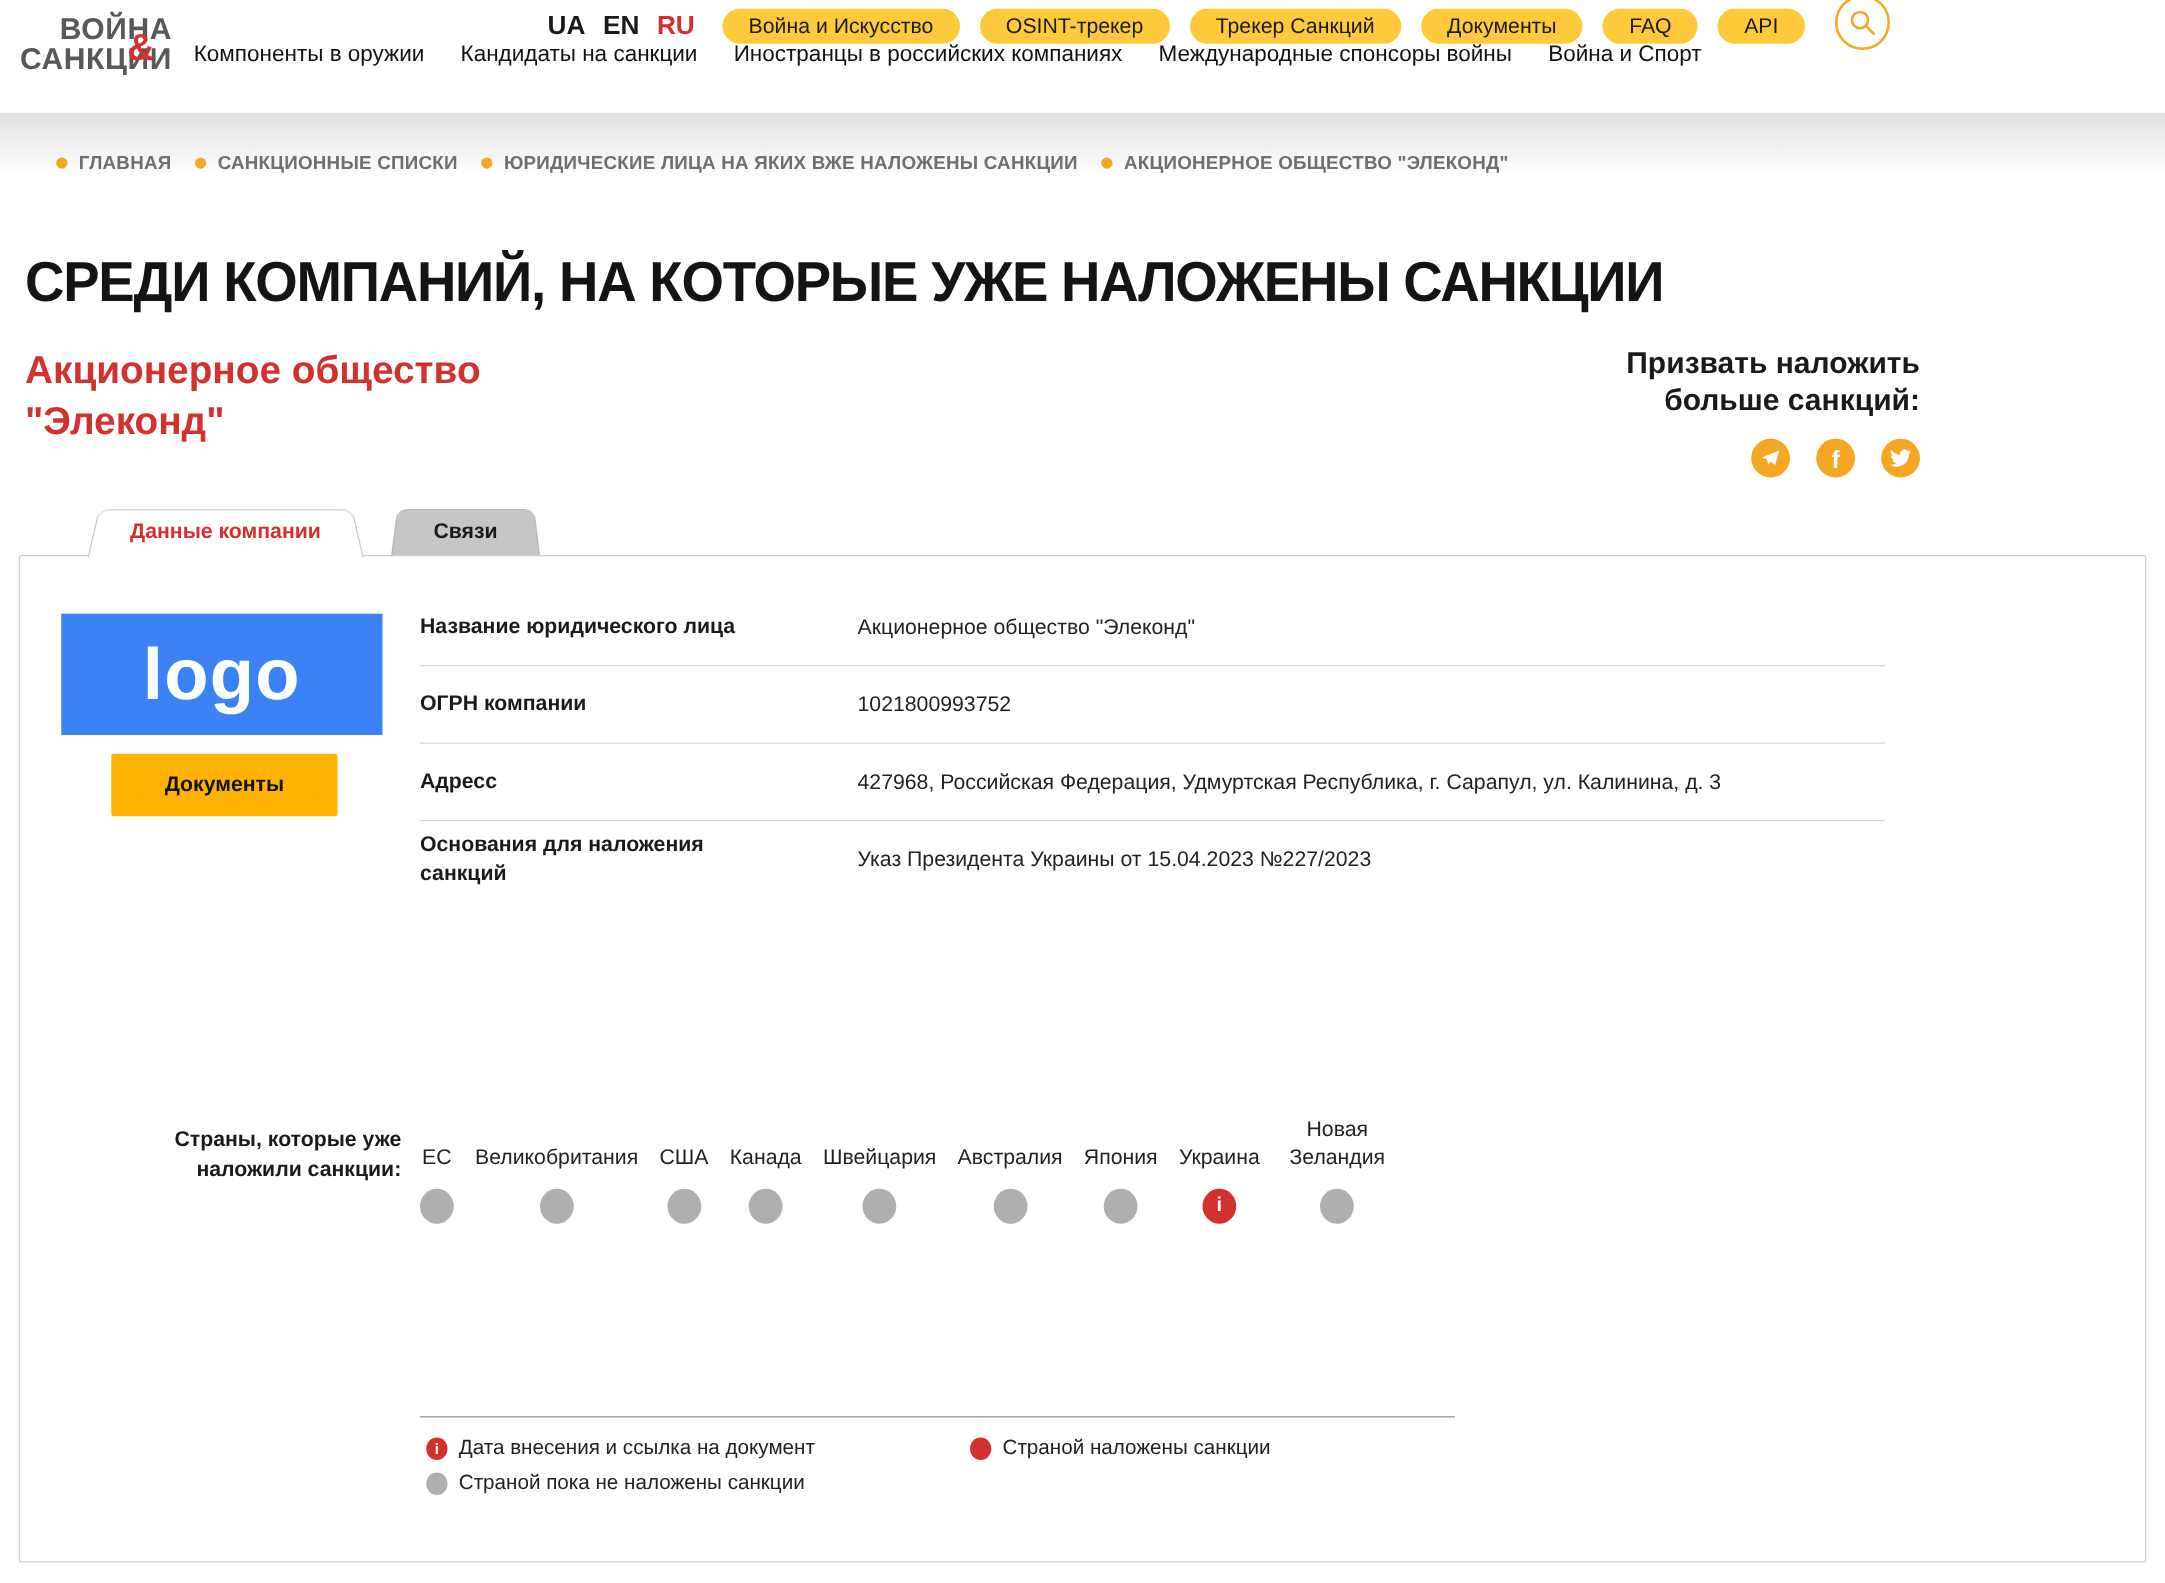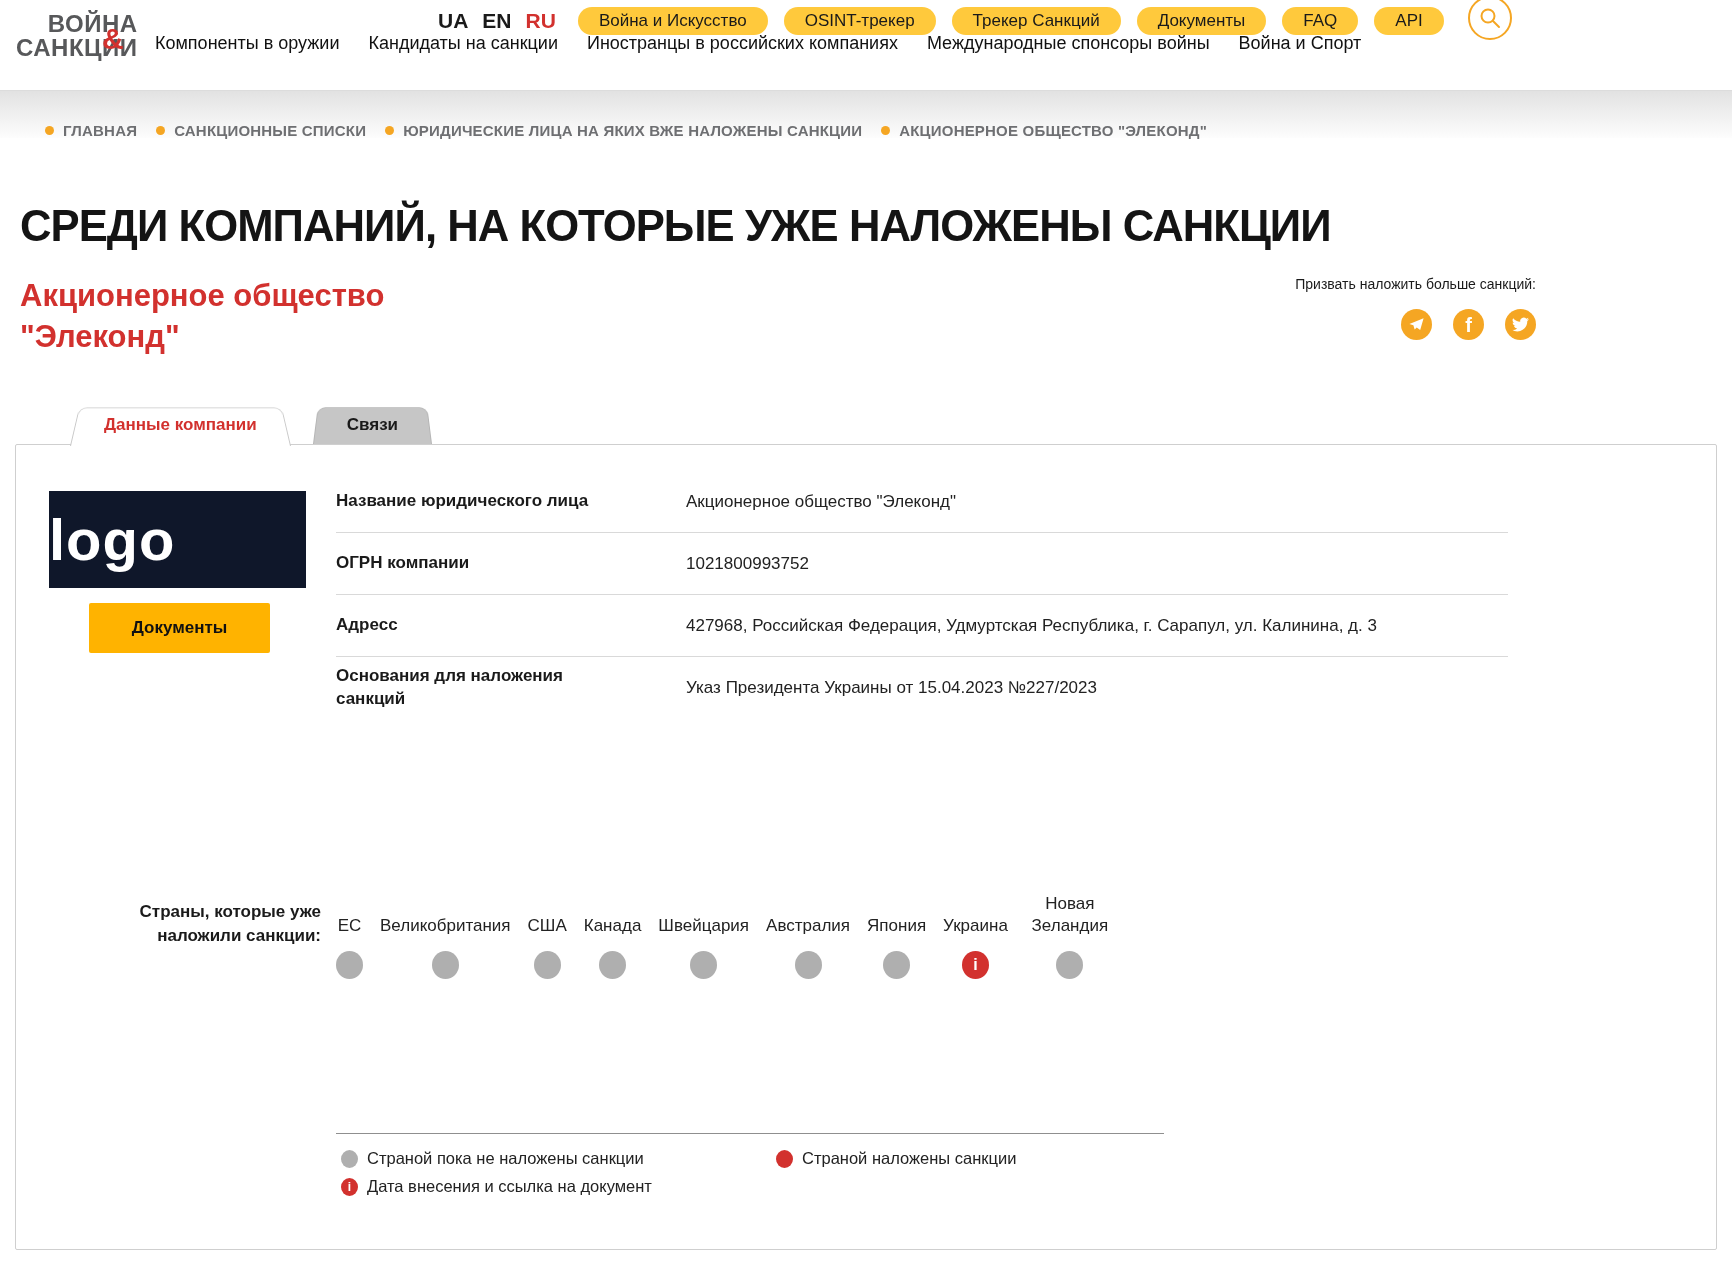--- a/index.html
+++ b/index.html
@@ -43,21 +43,21 @@
   .crumb .txt{font-size:15px;font-weight:bold;color:var(--muted-gray);letter-spacing:.2px;white-space:nowrap;}
 
   
   .page-title{position:absolute;left:20px;top:170px;font-size:45px;font-weight:bold;
     letter-spacing:-1px;transform:scaleX(.97);transform-origin:left;color:#141414;white-space:nowrap;}
   .company-title{position:absolute;left:20px;top:276px;width:480px;font-size:31px;font-weight:bold;
     color:var(--brand-red);line-height:1.32;}
 
   
   .cta{position:absolute;left:1280px;top:276px;width:256px;text-align:right;}
-  .cta-text{font-size:14px;font-weight:normal;line-height:1.25;}
+  .cta-text{font-size:24px;font-weight:bold;line-height:1.25;}
   .cta-icons{margin-top:15px;display:flex;justify-content:flex-end;gap:21px;}
   .soc{width:31px;height:31px;border-radius:50%;background:var(--accent-orange);
     display:flex;align-items:center;justify-content:center;cursor:pointer;}
   .soc svg{display:block;}
   .soc .fb-f{color:#fff;font-weight:bold;font-size:20px;line-height:1;margin-top:2px;}
 
   
   .tabs{position:absolute;left:70px;top:404px;display:flex;gap:22px;z-index:4;}
   .tab{position:relative;height:41px;text-align:center;cursor:pointer;}
   .tab::before{content:"";position:absolute;inset:0;transform:perspective(14px) rotateX(1.7deg);
@@ -66,22 +66,22 @@
   .tab.active{height:42px;}
   .tab.active::before{background:#fff;border:1px solid #c9c9c9;border-bottom:none;}
   .tab.active .tab-label{color:var(--brand-red);}
   .tab.inactive{height:40px;}
   .tab.inactive::before{background:#c6c6c6;border:1px solid #b5b5b5;border-bottom:none;}
   .tab.inactive .tab-label{color:#1a1a1a;}
 
   
   .panel{position:absolute;left:15px;top:444px;width:1702px;height:806px;background:#fff;
     border:1px solid var(--border-gray);border-radius:2px;z-index:3;}
-  .logo-box{position:absolute;left:33px;top:46px;width:257px;height:97px;background:#0f172a;
-    display:flex;align-items:center;justify-content:flex-start;}
+  .logo-box{position:absolute;left:33px;top:46px;width:257px;height:97px;background:#3b82f6;
+    display:flex;align-items:center;justify-content:center;}
   .logo-box span{color:#fff;font-size:58px;font-weight:bold;letter-spacing:1px;}
   .docs-btn{position:absolute;left:73px;top:158px;width:181px;height:50px;background:var(--btn-orange);
     border:none;border-radius:2px;font-size:17px;font-weight:bold;font-family:"Liberation Sans",sans-serif;
     color:#111;cursor:pointer;}
 
   .info-table{position:absolute;left:320px;top:26px;width:1172px;}
   .row{display:flex;align-items:center;min-height:62px;padding:6px 0;}
   .row:not(:last-child){border-bottom:1px solid #d9d9d9;}
   .row-label{width:300px;flex:0 0 300px;font-size:17px;font-weight:bold;line-height:1.35;}
   .row-value{margin-left:50px;font-size:17px;color:#222;line-height:1.4;}
@@ -265,26 +265,26 @@
       <span class="cname">Новая Зеландия</span>
       <span class="cdot status-none"></span>
     </div>
   </div>
 
   <div class="legend-divider"></div>
 
   <div class="legend">
     <div class="legend-col">
       <div class="legend-item">
+        <span class="ldot info"></span>
+        <span class="ltxt">Дата внесения и ссылка на документ</span>
+      </div>
+      <div class="legend-item">
         <span class="ldot gray"></span>
         <span class="ltxt">Страной пока не наложены санкции</span>
-      </div>
-      <div class="legend-item">
-        <span class="ldot info"></span>
-        <span class="ltxt">Дата внесения и ссылка на документ</span>
       </div>
     </div>
     <div class="legend-col">
       <div class="legend-item">
         <span class="ldot red"></span>
         <span class="ltxt">Страной наложены санкции</span>
       </div>
     </div>
   </div>
 

